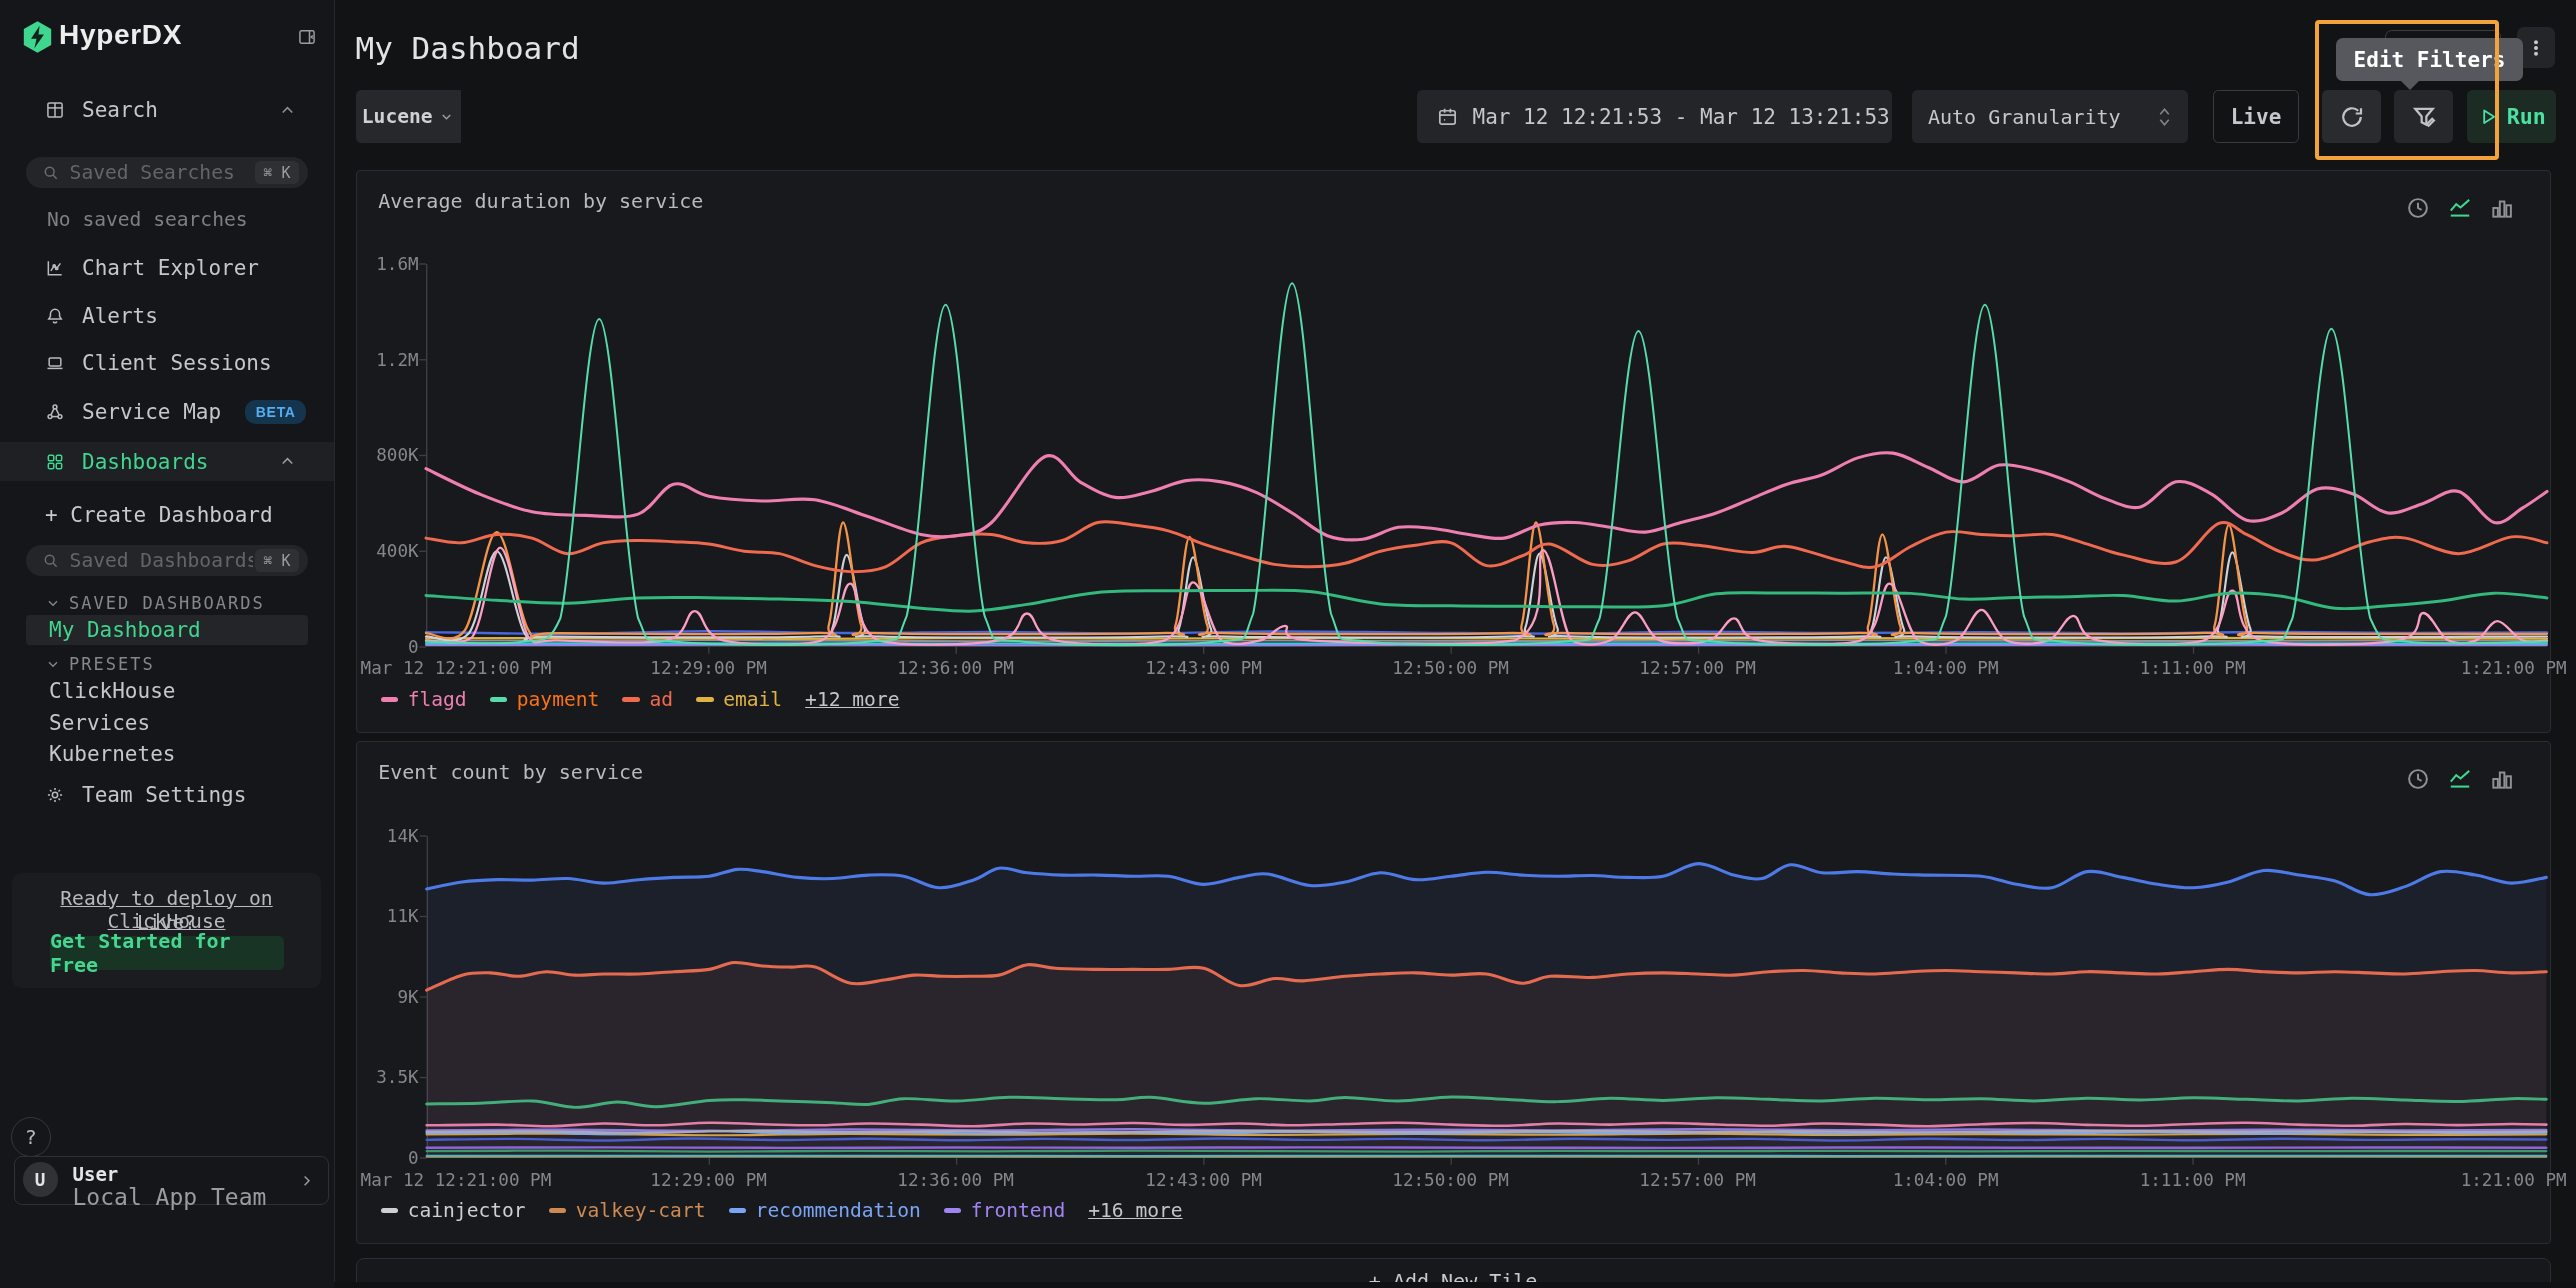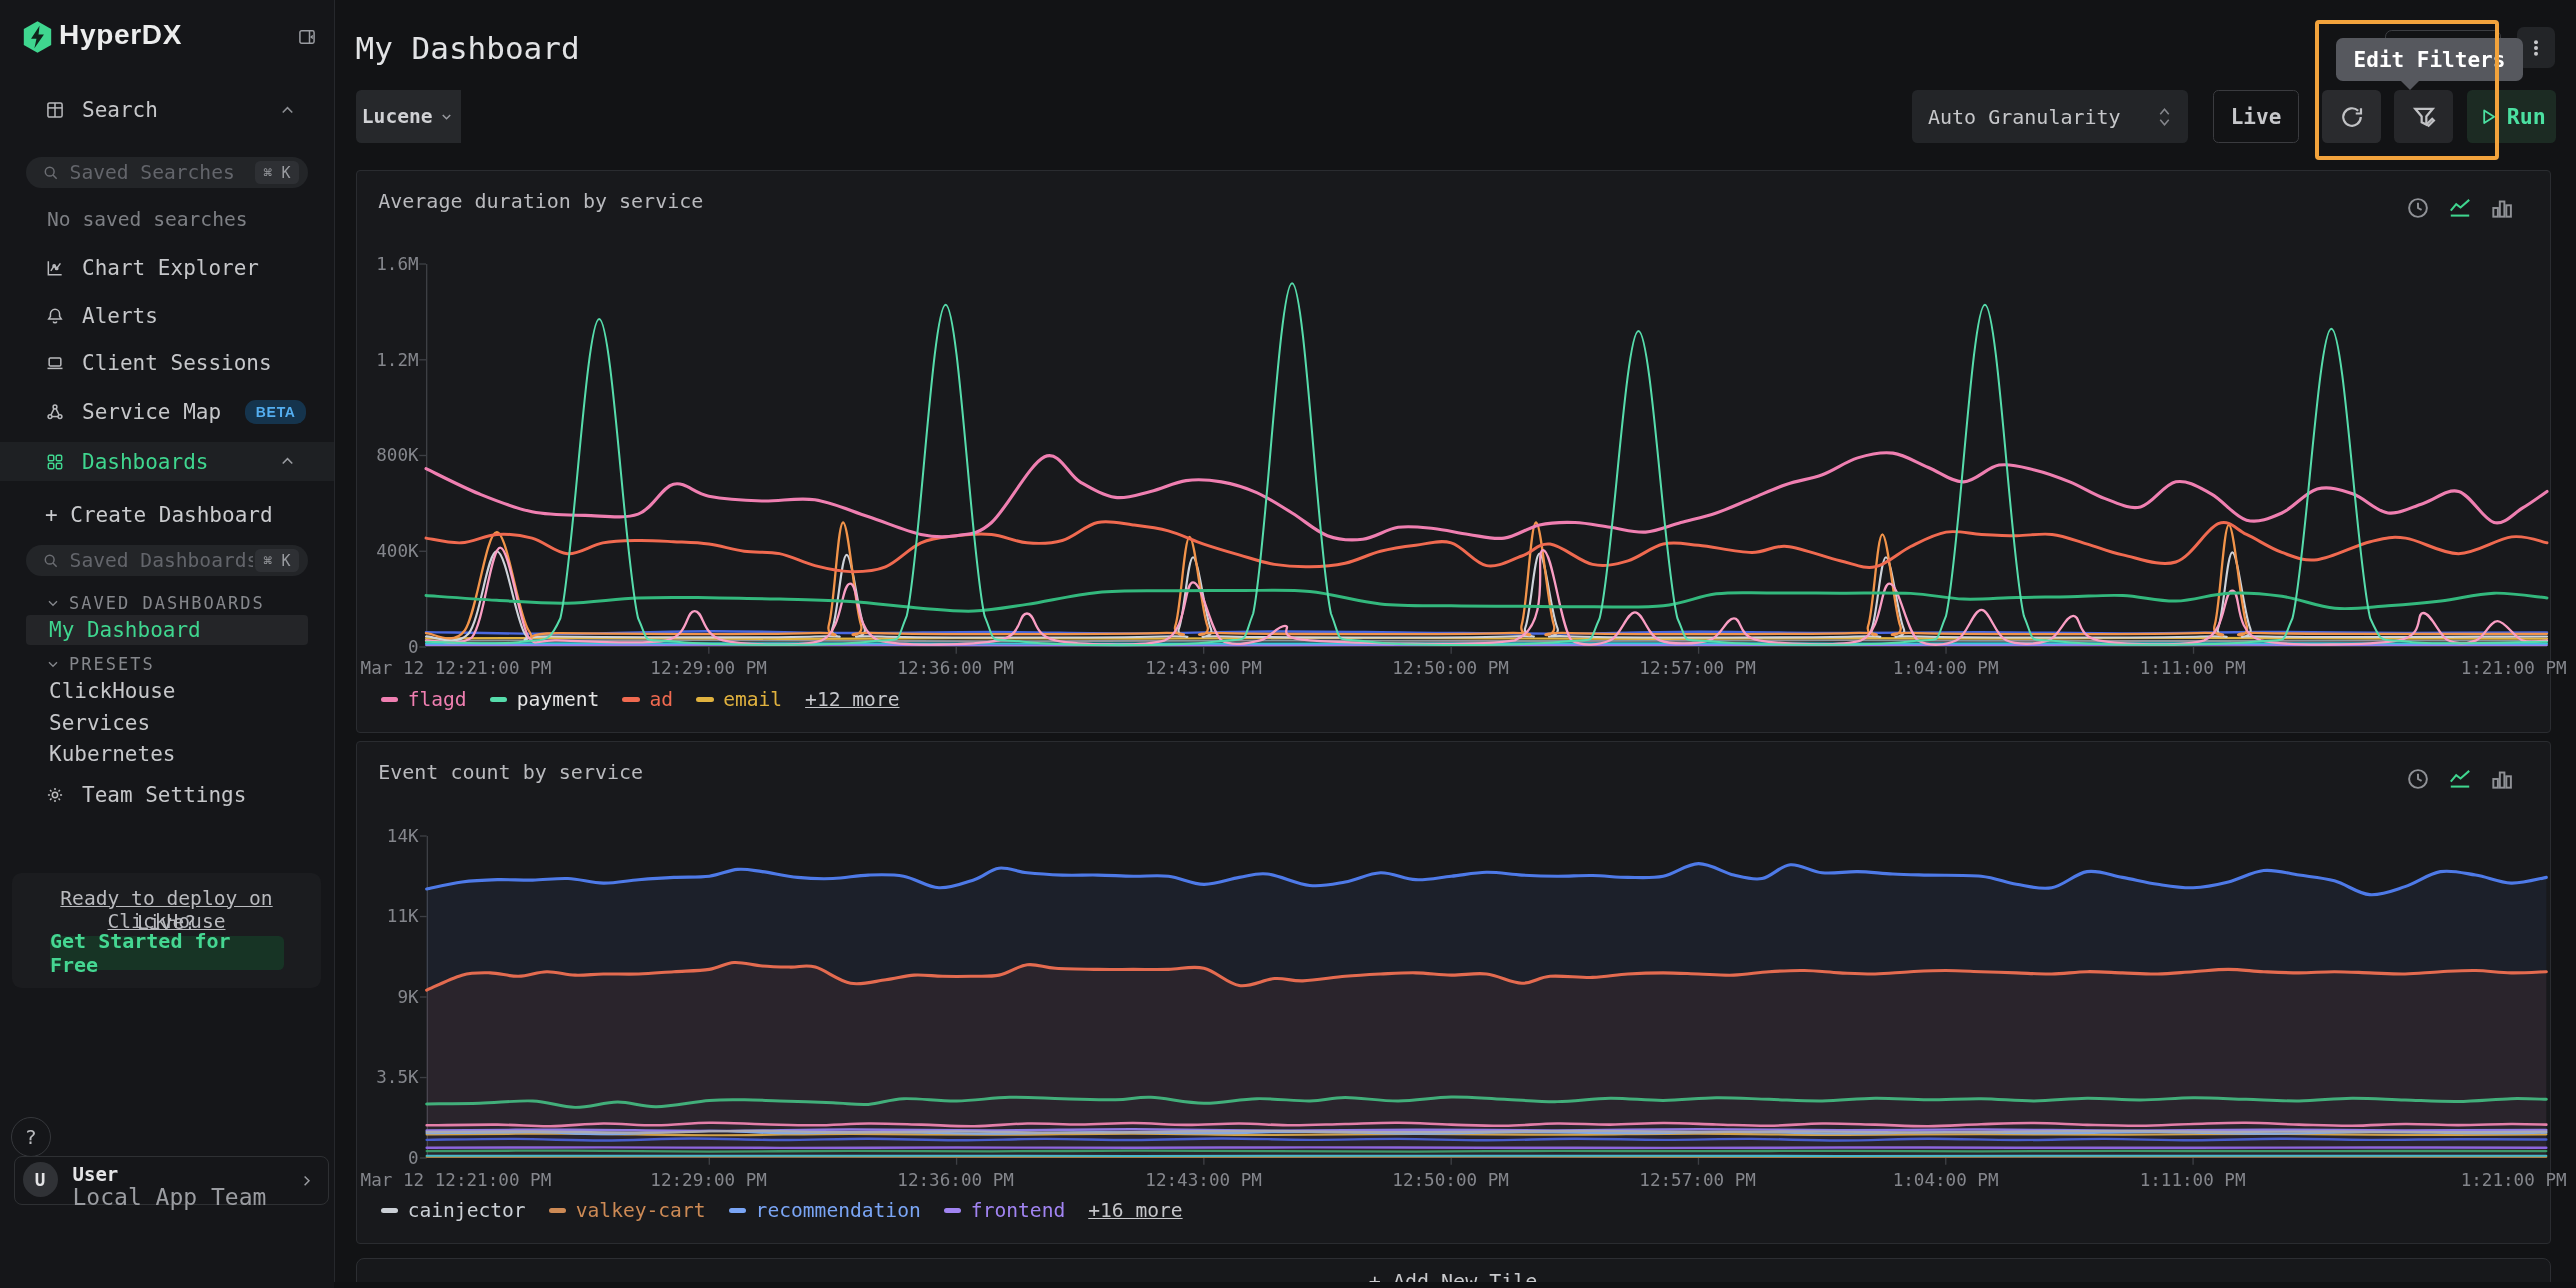--- a/index.html
+++ b/index.html
@@ -309,20 +309,31 @@
     <div class="ctrl seg-lucene">
       <span>Lucene</span>
       <span style="color:#9a9ca1;">
         <svg width="15" height="15" viewBox="0 0 24 24" fill="none" stroke="currentColor" stroke-width="2.4">
             <path d="M6 9.5 L12 15.5 L18 9.5"></path>
           </svg>
       </span>
     </div>
 
 
+    <div class="ctrl date-field">
+      <span class="cal">
+        <svg width="23" height="23" viewBox="0 0 24 24" fill="none" stroke="currentColor" stroke-width="1.8">
+            <rect x="4" y="6" width="16" height="14" rx="2"></rect>
+            <path d="M4 10.5 H20"></path>
+            <path d="M9 4 V8 M15 4 V8"></path>
+            <path d="M8.5 15.5 H9.5"></path>
+          </svg>
+      </span>
+      <span>Mar 12 12:21:53 - Mar 12 13:21:53</span>
+    </div>
 
     <div class="ctrl gran-field">
       <span>Auto Granularity</span>
       <span class="updown">
         <svg width="15" height="24" viewBox="0 0 20 34" fill="none" stroke="currentColor" stroke-width="2.2">
             <path d="M4 13 L10 6 L16 13"></path>
             <path d="M4 21 L10 28 L16 21"></path>
           </svg>
       </span>
     </div>
@@ -427,21 +438,21 @@
           <span style="left: 1767px; transform: translateX(-50%);">1:11:00 PM</span>
           <span style="left: 2141px; transform: translateX(-100%);">1:21:00 PM</span>
         </div>
       <div class="legend" style="top:517px;">
           <span class="lg-item">
             <span class="lg-swatch" style="background: rgb(239, 127, 177);"></span>
             <span style="color: rgb(239, 127, 177);">flagd</span>
           </span>
           <span class="lg-item">
             <span class="lg-swatch" style="background: rgb(86, 220, 171);"></span>
-            <span style="color: #e5e5e5;">payment</span>
+            <span style="color: #f97316;">payment</span>
           </span>
           <span class="lg-item">
             <span class="lg-swatch" style="background: rgb(240, 106, 80);"></span>
             <span style="color: rgb(240, 106, 80);">ad</span>
           </span>
           <span class="lg-item">
             <span class="lg-swatch" style="background: rgb(224, 178, 63);"></span>
             <span style="color: rgb(224, 178, 63);">email</span>
           </span>
           <span class="lg-more">+12 more</span>

